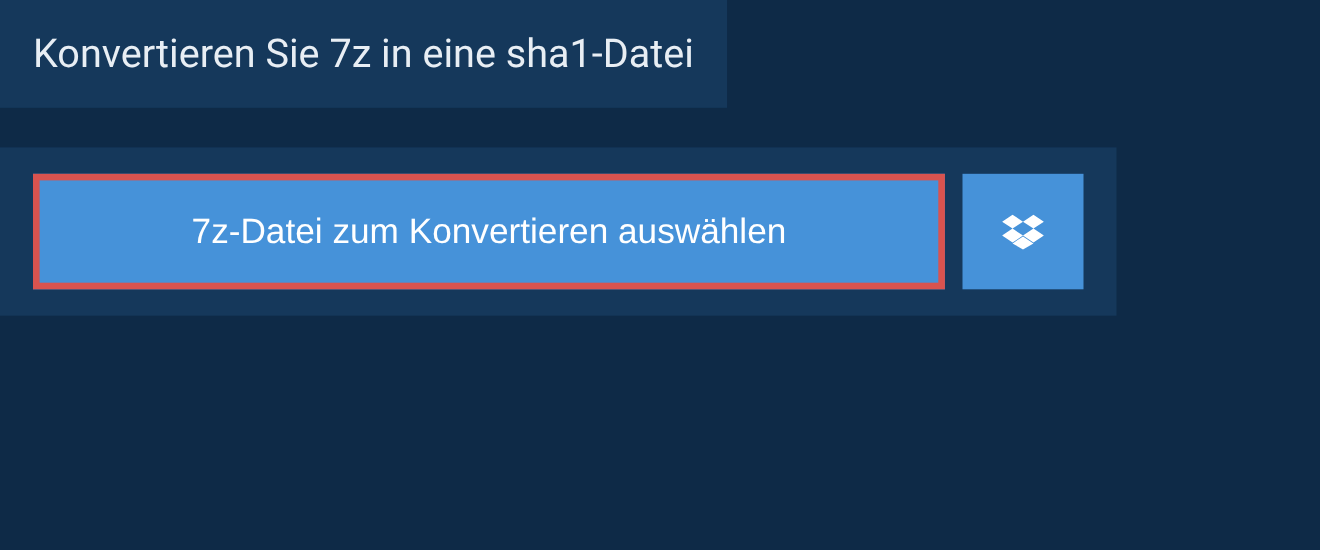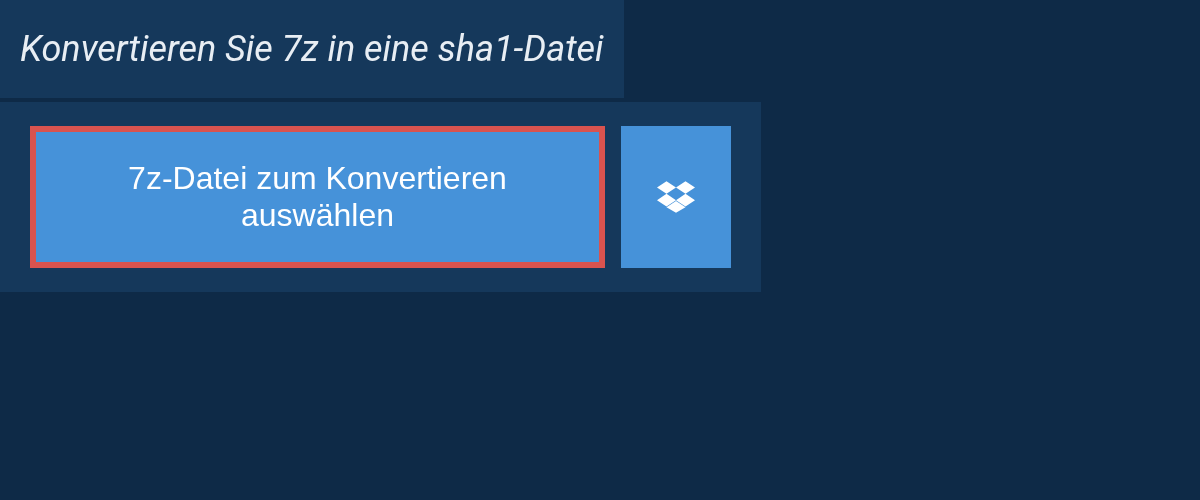--- a/index.html
+++ b/index.html
@@ -9,37 +9,36 @@
     }
     body {
       width: 1200px;
       height: 500px;
       background-color: #0e2a47;
       font-family: -apple-system, BlinkMacSystemFont, "Segoe UI", Roboto, Helvetica, Arial, sans-serif;
       overflow: hidden;
     }
     .header-bar {
       background-color: #15385b;
-      padding: 28px 20px;
+      padding: 28px 30px;
       display: inline-block;
-      font-style: italic;
     }
     .header-title {
       color: #e8eef4;
       font-size: 36px;
       font-weight: 400;
     }
     .upload-section {
       background-color: #15385b;
       padding: 24px 30px;
-      margin-top: 4px;
+      margin-top: 36px;
       display: flex;
       gap: 16px;
       align-items: stretch;
-      width: 761px;
+      width: 1015px;
     }
     .select-file-button {
       background-color: #4692d9;
       border: 6px solid #d9534f;
       color: #ffffff;
       font-size: 32px;
       font-weight: 400;
       padding: 28px 40px;
       cursor: pointer;
       flex: 1;

